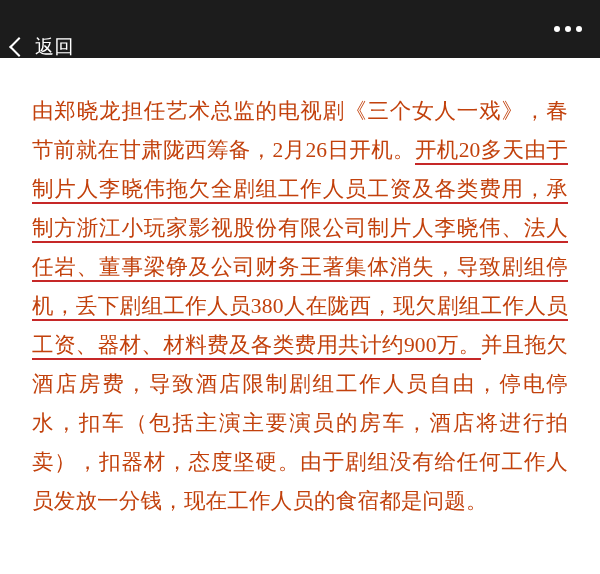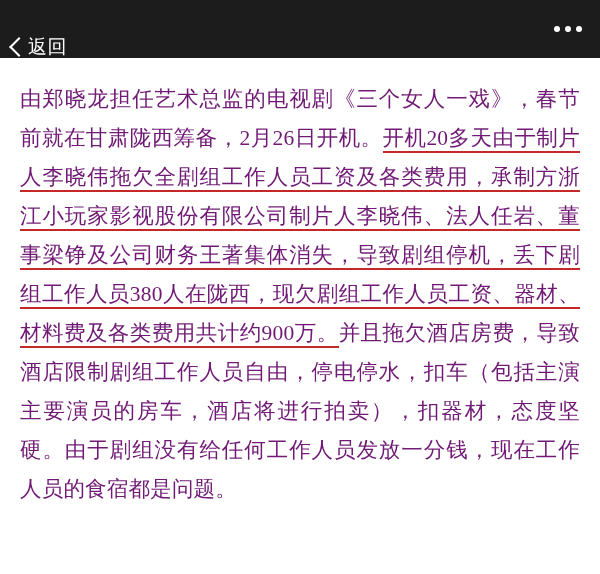--- a/index.html
+++ b/index.html
@@ -26,21 +26,21 @@
     position: relative;
     height: 58px;
     background: #1c1c1c;
     display: flex;
     align-items: center;
     flex: 0 0 auto;
   }
   .nav-back {
     display: flex;
     align-items: center;
-    gap: 0;
+    gap: 7px;
     padding-left: 12px;
     cursor: pointer;
     user-select: none;
     margin-top: 36px;
   }
   .chevron {
     display: inline-block;
     width: 12px;
     height: 12px;
     border-left: 2.5px solid #ffffff;
@@ -80,24 +80,24 @@
     display: block;
   }
   
   .article {
     flex: 1 1 auto;
     padding: 18px 16px 0 16px;
     box-sizing: border-box;
     overflow: hidden;
   }
   .para {
-    margin: 4px;
+    margin: 16px;
     font-size: 21.5px;
     line-height: 39px;
-    color: #701a75;
+    color: #c2410c;
     text-align: justify;
     letter-spacing: 0.2px;
     font-family: "Liberation Serif", "DejaVu Serif", serif;
   }
   .hl {
     
     border-bottom: 2px solid #c62828;
     padding-bottom: 1px;
     box-decoration-break: clone;
     -webkit-box-decoration-break: clone;

